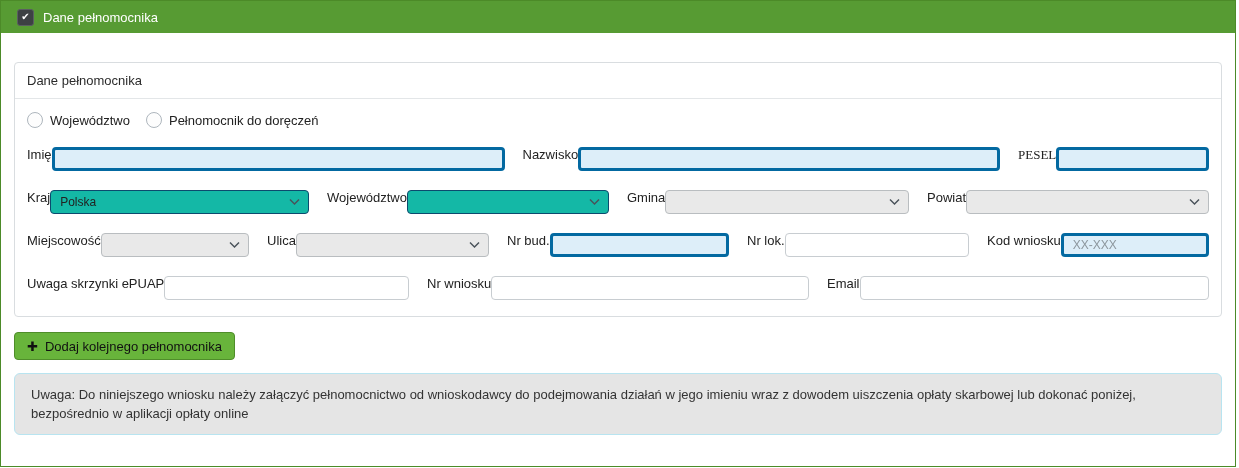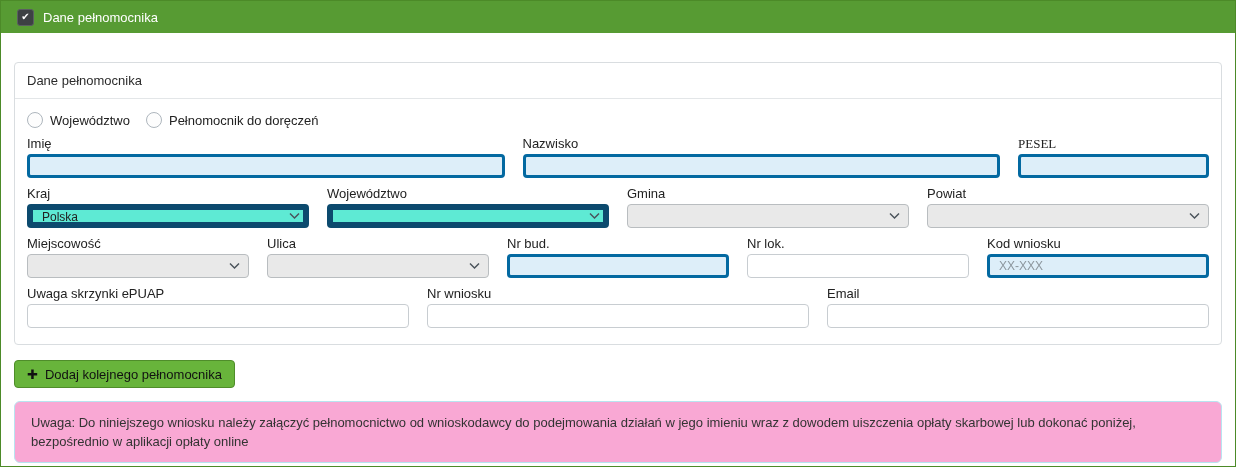--- a/index.html
+++ b/index.html
@@ -17,38 +17,38 @@
   
   .panel{margin-top:29px;border:1px solid #d9dde0;border-radius:4px;background:#ffffff;}
   .panel-header{padding:10px 12px;font-size:13px;color:#2b2b2b;border-bottom:1px solid #e3e6e8;}
   .panel-body{padding:9px 12px 16px;}
 
   .radio-row{display:flex;align-items:center;gap:16px;margin:4px 0 2px;}
   .radio{display:flex;align-items:center;gap:7px;font-size:13px;color:#222;cursor:pointer;}
   .radio-circle{width:14px;height:14px;border-radius:50%;border:1px solid #aeb6bd;background:#fdfdfd;flex:none;}
 
   .form-row{display:flex;gap:18px;margin-top:8px;}
-  .field{display:flex;flex-direction:column;min-width:0;}
+  .field{display:flex;flex-direction:row;min-width:0;margin-top:11px;}
   .g5{flex:5;} .g2{flex:2;font-family:Liberation Serif, serif;} .g1{flex:1;}
   .label{font-size:13px;line-height:15px;color:#222;margin-bottom:3px;white-space:nowrap;}
   .control{height:24px;box-sizing:border-box;border-radius:4px;font-size:12px;font-family:inherit;padding:0 9px;outline:none;width:100%;}
   input.control{border:1px solid #c8cdd1;background:#ffffff;color:#222;}
   input.blue{background:#ddeef9;border:3px solid #0369a1;}
   input.blue::placeholder{color:#8d979e;opacity:1;}
   .select-wrap{position:relative;width:100%;}
-  select.control{appearance:none;-webkit-appearance:none;-moz-appearance:none;border:6px solid #0c4a6e;background:#5eead4;color:#222;padding-right:26px;cursor:pointer;}
+  select.control{appearance:none;-webkit-appearance:none;-moz-appearance:none;border:1px solid #0c4a6e;background:#14b8a6;color:#222;padding-right:26px;cursor:pointer;}
   select.gray{background:#e9e9e9;border:1px solid #b9bdc0;color:#555;}
   .chev{position:absolute;right:9px;top:50%;transform:translateY(-50%);pointer-events:none;display:flex;}
 
   
   .add-btn{margin-top:15px;display:inline-flex;align-items:center;gap:7px;height:28px;padding:0 12px;background:#68b43b;border:1px solid #4f8d2a;border-radius:4px;font-family:inherit;font-size:13px;color:#111;cursor:pointer;}
   .add-btn .plus{font-size:13px;line-height:13px;color:#111;}
 
   
-  .notice{margin-top:13px;background:#f9a8d4;border:1px solid #b8e4f0;border-radius:6px;padding:11px 16px;font-size:13px;line-height:19px;color:#333;}
+  .notice{margin-top:13px;background:#e5e5e5;border:1px solid #b8e4f0;border-radius:6px;padding:11px 16px;font-size:13px;line-height:19px;color:#333;}
 </style>
 </head>
 <body>
 
 <div class="page">
 
   <div class="topbar">
     <span class="cbx">
       <span class="tick">✔</span>
     </span>

